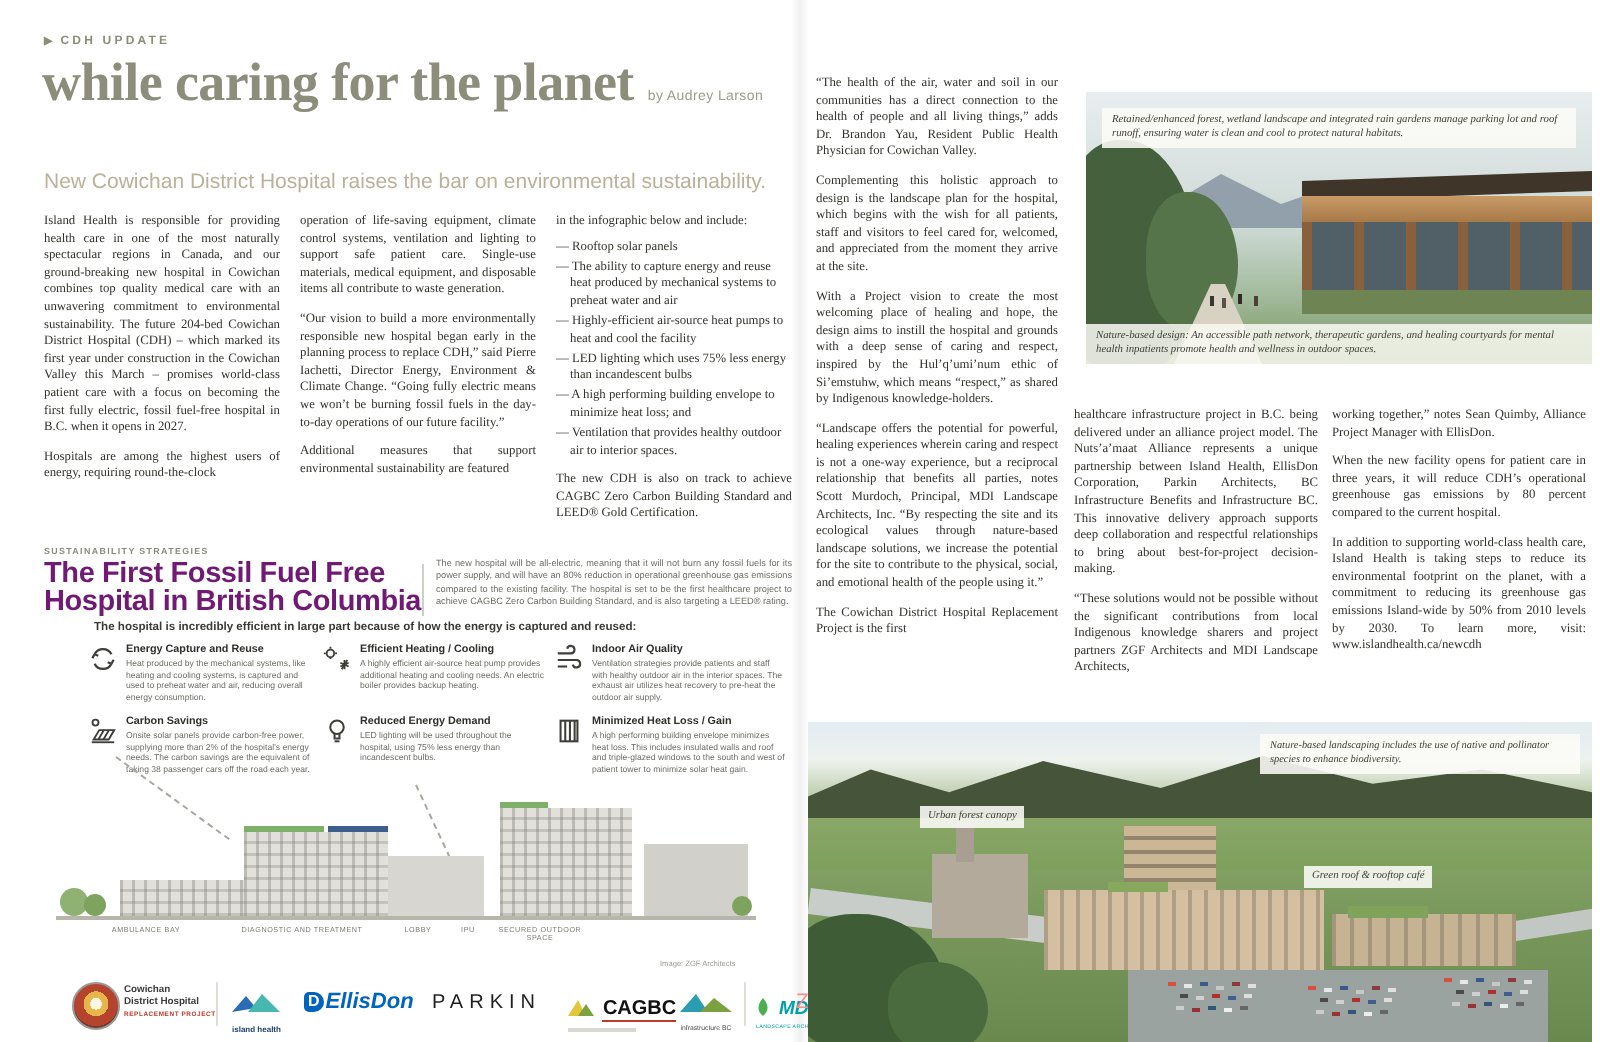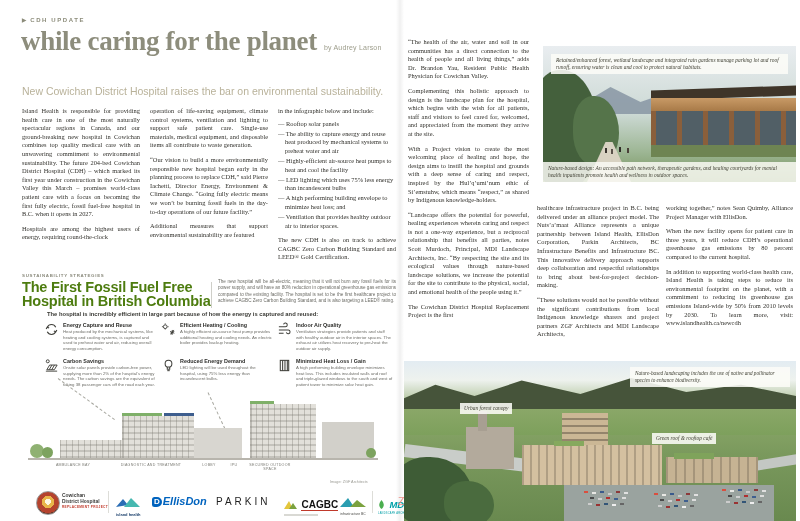--- a/index.html
+++ b/index.html
@@ -25,21 +25,21 @@
   #col3{left:278px;top:107px;width:118px;}
   #col4{left:408px;top:38px;width:121px;}
   #col5{left:537px;top:204px;width:122px;}
   #col6{left:666px;top:204px;width:127px;}
   .para{margin:0 0 6px 0;}
   .bullet{margin:0 0 1.5px 0;padding-left:7px;text-indent:-7px;text-align:left;}
   
   .ig-label{position:absolute;left:22px;top:273px;font-family:"Liberation Sans",sans-serif;
             font-size:4.4px;font-weight:bold;letter-spacing:.7px;color:#8a8a7c;}
   .ig-title{position:absolute;left:22px;top:280px;width:195px;font-family:"Liberation Sans",sans-serif;
-            font-weight:bold;font-size:14.5px;line-height:14px;color:#4d7c0f;letter-spacing:-.2px;}
+            font-weight:bold;font-size:14.5px;line-height:14px;color:#701a75;letter-spacing:-.2px;}
   .ig-vdiv{position:absolute;left:211px;top:282px;width:1px;height:26px;background:#cfcfc9;}
   .ig-intro{position:absolute;left:218px;top:279px;width:178px;font-family:"Liberation Sans",sans-serif;
             font-size:4.6px;line-height:6.3px;color:#6c6c66;text-align:justify;}
   .ig-lead{position:absolute;left:47px;top:311px;font-family:"Liberation Sans",sans-serif;
            font-size:5.8px;font-weight:bold;color:#3a3a35;}
   .ig-item{position:absolute;font-family:"Liberation Sans",sans-serif;}
   .ig-item .h{font-size:5.4px;font-weight:bold;color:#2e2e2b;margin-bottom:1px;}
   .ig-item .b{font-size:4.3px;line-height:5.5px;color:#6e6e68;}
   .ig-icon{position:absolute;width:15px;height:15px;}
   .dash{position:absolute;border-top:1px dashed #a8a8a0;height:0;}

